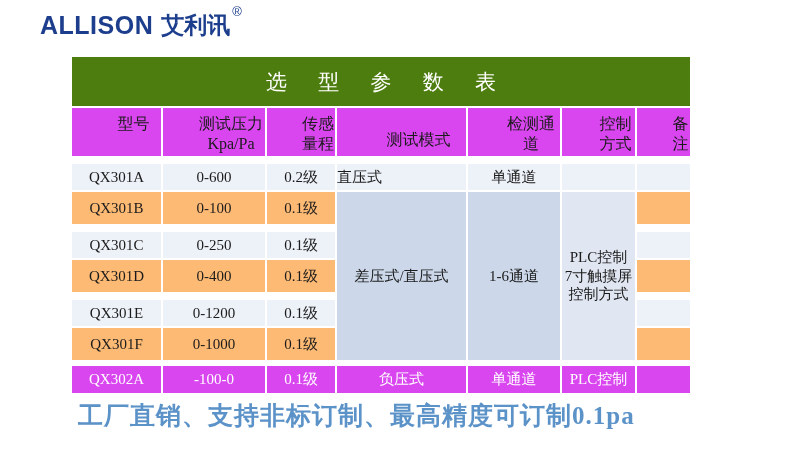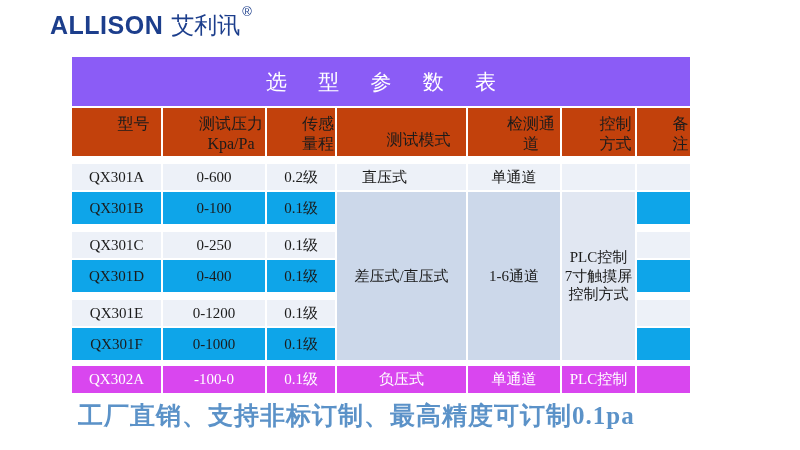--- a/index.html
+++ b/index.html
@@ -1,44 +1,44 @@
 <!DOCTYPE html>
 <html><head>
 <meta charset="utf-8">
 <style>
   html,body{margin:0;padding:0;background:#ffffff;}
   .stage{
     position:relative;width:800px;height:450px;background:#ffffff;overflow:hidden;
     font-family:"Liberation Serif","DejaVu Serif",serif;color:#1b1b1b;
   }
   
-  .logo{position:absolute;left:50px;top:10px;display:flex;align-items:flex-start;
+  .logo{position:absolute;left:40px;top:10px;display:flex;align-items:flex-start;
         font-family:"Liberation Sans","DejaVu Sans",sans-serif;color:#1c3e8c;}
   .logo-en{font-size:25px;font-weight:800;letter-spacing:.5px;line-height:30px;}
-  .logo-cn{font-size:23px;font-weight:400;margin-left:8px;line-height:30px;text-align:right;}
+  .logo-cn{font-size:23px;font-weight:700;margin-left:8px;line-height:30px;text-align:right;}
   .logo-reg{font-size:13px;font-weight:400;margin-left:2px;margin-top:-6px;}
   
   .table-wrap{position:absolute;left:72px;top:57px;width:618px;background:#ffffff;}
-  .tbl-title{height:49px;background:#8b5cf6;color:#ffffff;display:flex;align-items:center;
+  .tbl-title{height:49px;background:#4d7c0f;color:#ffffff;display:flex;align-items:center;
              justify-content:center;font-size:21px;letter-spacing:13px;padding-left:13px;
              box-sizing:border-box;}
   .grid{margin-top:2px;display:grid;width:618px;
         grid-template-columns:89px 102px 68px 129px 92px 73px 53px;
         grid-template-rows:48px repeat(6,32px) 2px 27px;
         gap:2px;}
   .cell{display:flex;align-items:center;justify-content:center;font-size:15px;
         text-align:center;line-height:1.25;}
-  .hdr{background:#c2410c;font-size:16px;align-items:flex-start;padding-top:6px;
+  .hdr{background:#d946ef;font-size:16px;align-items:flex-start;padding-top:6px;
        box-sizing:border-box;padding-left:34px;}
   .hdr.bottom{align-items:flex-end;padding-bottom:6px;padding-top:0;}
   .rowL{background:#edf1f8;margin-top:6px;}   
-  .rowD{background:#0ea5e9;}   
+  .rowD{background:#fdba74;}   
   .mergeMid{background:#ccd8ea;}
   .mergeCtl{background:#e1e7f2;flex-direction:column;}
-  .left{justify-content:flex-start;padding-left:25px;box-sizing:border-box;}
+  .left{justify-content:flex-start;padding-left:0;box-sizing:border-box;}
   .blueRow{background:#d946ef;color:#ffffff;}
   .wrapNarrow{width:3.2em;}
   
   .tagline{position:absolute;left:78px;top:399px;font-size:25px;font-weight:bold;
            color:#5b92c8;letter-spacing:1px;white-space:nowrap;}
 </style>
 </head>
 <body>
 
 <div class="stage">

